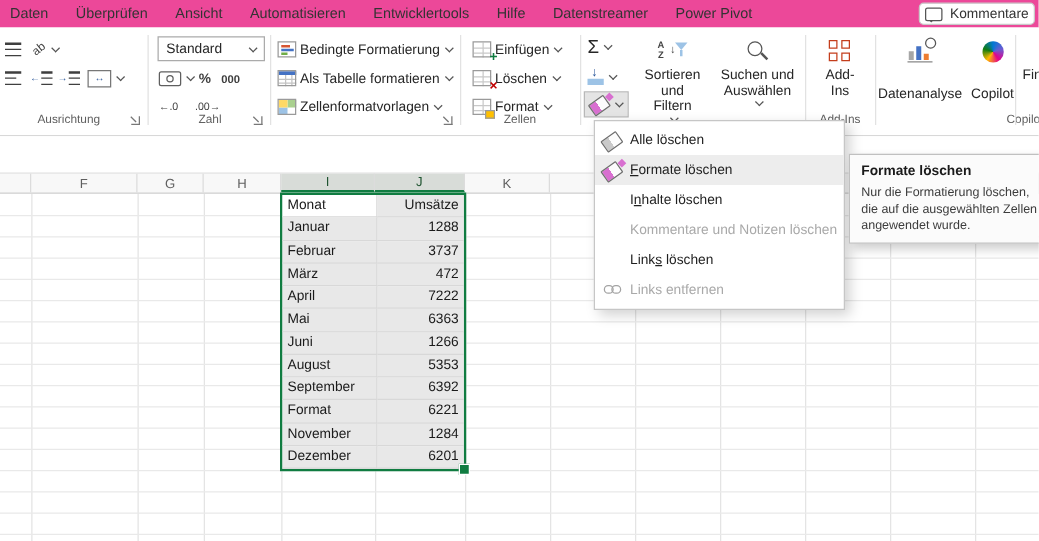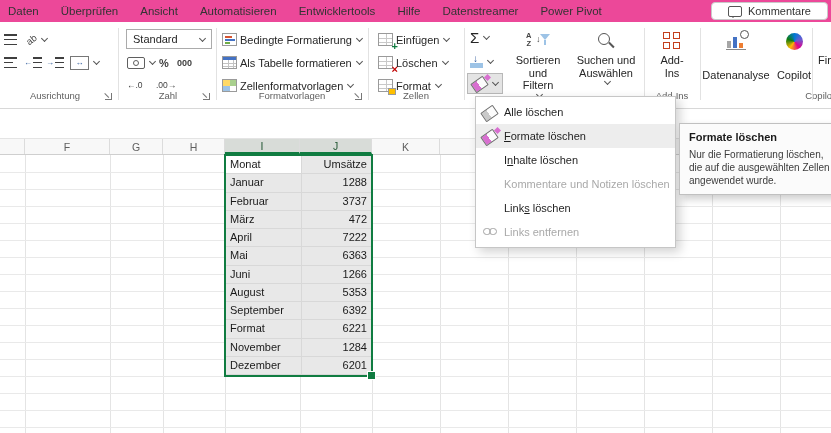--- a/index.html
+++ b/index.html
@@ -3,21 +3,21 @@
 <meta charset="utf-8">
 <style>
   html,body{margin:0;padding:0;}
   body{width:831px;height:433px;overflow:hidden;position:relative;background:#fff;
        font-family:"Liberation Sans",sans-serif;color:#262626;}
   
   #menubar{position:absolute;top:0;left:0;right:0;height:22px;background:#ec4899;display:flex;align-items:center;}
   #menu-tabs{display:flex;gap:22px;padding-left:8px;font-size:11.5px;color:#333;white-space:nowrap;}
   .tab{cursor:default;}
   #comments-btn{position:absolute;right:3px;top:2px;height:18px;display:flex;align-items:center;gap:6px;
-       padding:0 16px;border:1px solid #c9c9c9;border-radius:4px;background:#fff;font-size:11px;color:#333;font-family:inherit;}
+       padding:0 4px;border:1px solid #c9c9c9;border-radius:4px;background:#fff;font-size:11px;color:#333;font-family:inherit;}
   .icon-comment{width:12px;height:9px;border:1.2px solid #555;border-radius:2px;position:relative;display:inline-block;}
   .icon-comment::after{content:"";position:absolute;left:2px;bottom:-4.5px;border:2.5px solid transparent;border-top-color:#555;}
   
   #ribbon{position:absolute;top:22px;left:0;right:0;height:86px;background:#fff;border-bottom:1px solid #d8d8d8;font-size:11px;}
   .gsep{position:absolute;top:6px;height:72px;width:1px;background:#e2e2e2;}
   .glabel{position:absolute;top:68px;font-size:9.5px;color:#606060;text-align:center;white-space:nowrap;}
   .launcher{position:absolute;top:70px;width:9px;height:9px;}
   .launcher::before{content:"";position:absolute;right:1px;bottom:1px;width:6px;height:6px;border-right:1.3px solid #777;border-bottom:1.3px solid #777;}
   .launcher::after{content:"";position:absolute;left:1px;top:1px;width:6px;height:1.3px;background:#777;transform:rotate(45deg);transform-origin:0 0;}
   .rb{position:absolute;display:flex;align-items:center;gap:3px;height:19px;}
@@ -233,21 +233,20 @@
     <div class="rb" style="left:222px;top:31px">
       <span class="icon-table"></span>
       <span>Als Tabelle formatieren</span>
       <span class="chev"></span>
     </div>
     <div class="rb" style="left:222px;top:54px">
       <span class="icon-cellstyles"></span>
       <span>Zellenformatvorlagen</span>
       <span class="chev"></span>
     </div>
-    <div class="glabel" style="left:216px;width:152px">Formatvorlagen</div>
     <span class="launcher" style="left:354px"></span>
     <div class="gsep" style="left:368px"></div>
 
     <div class="rb" style="left:378px;top:8px">
       <span class="icon-cells plus"></span>
       <span>Einfügen</span>
       <span class="chev"></span>
     </div>
     <div class="rb" style="left:378px;top:31px">
       <span class="icon-cells x"></span>

